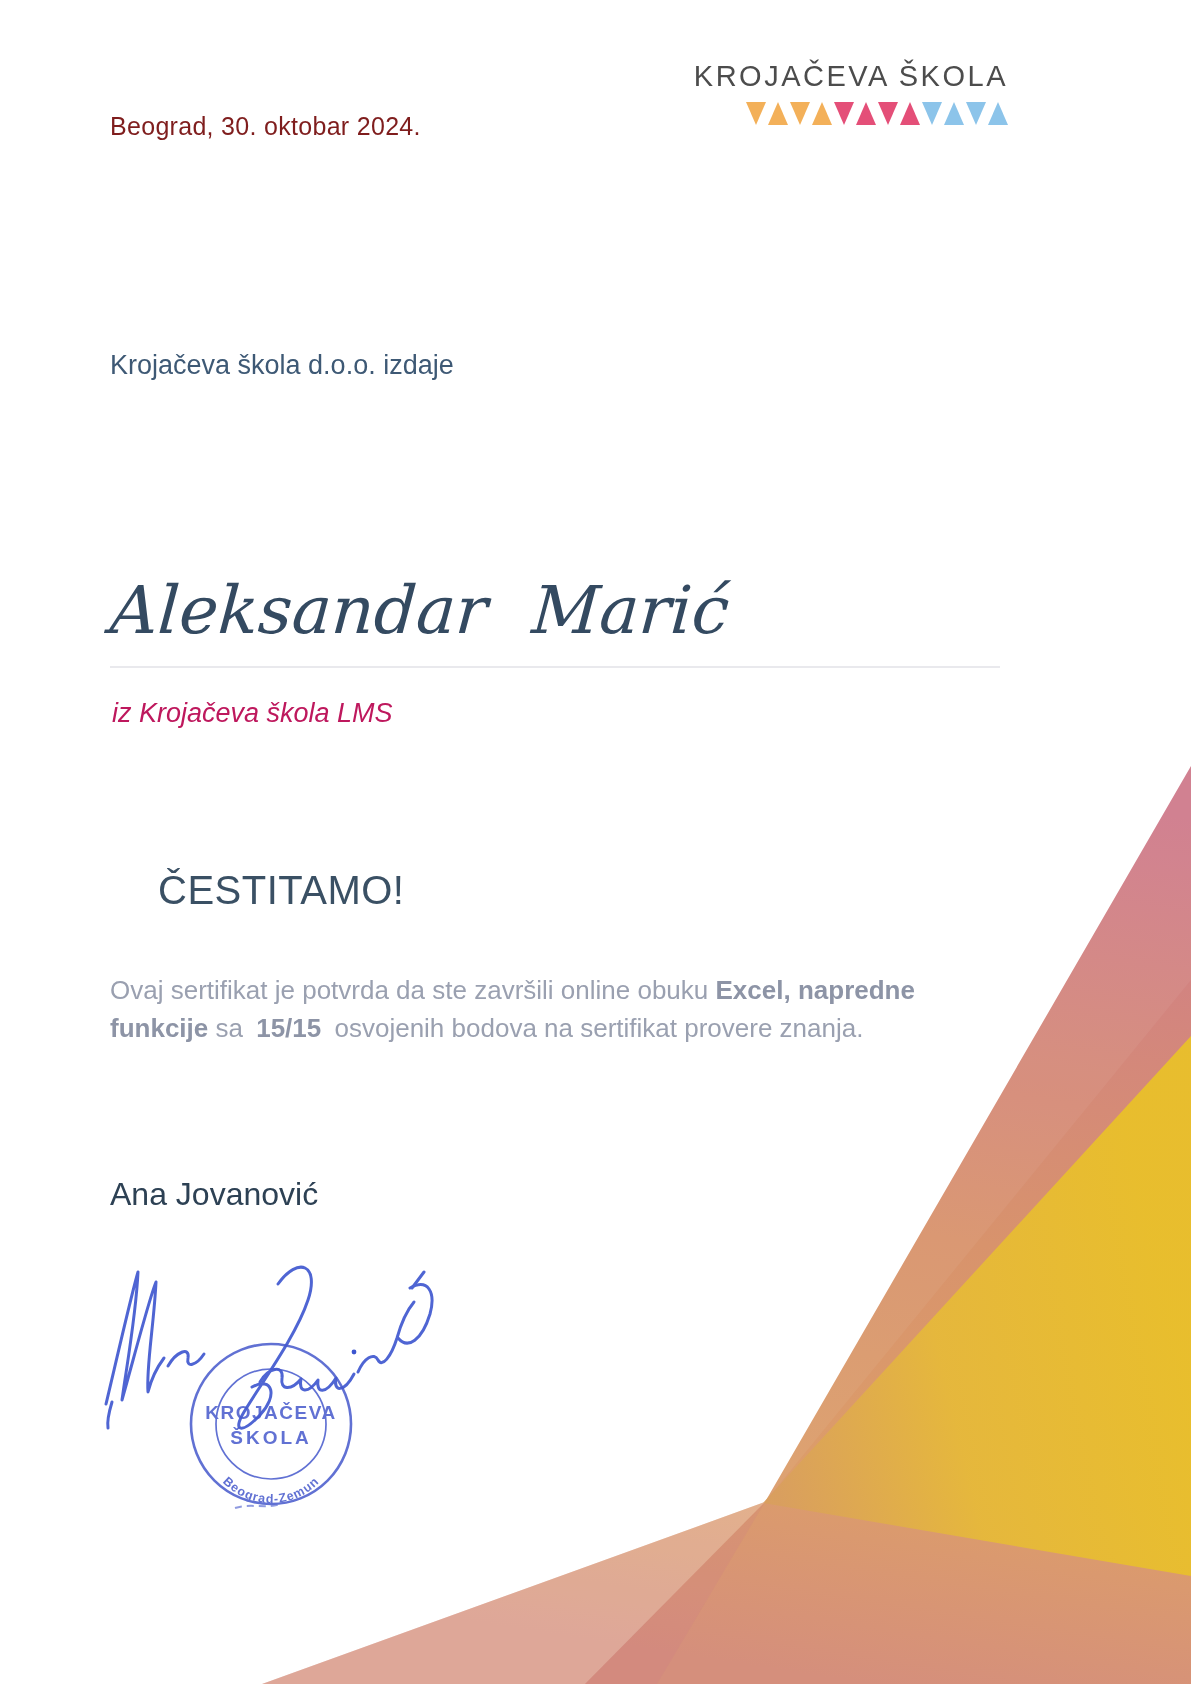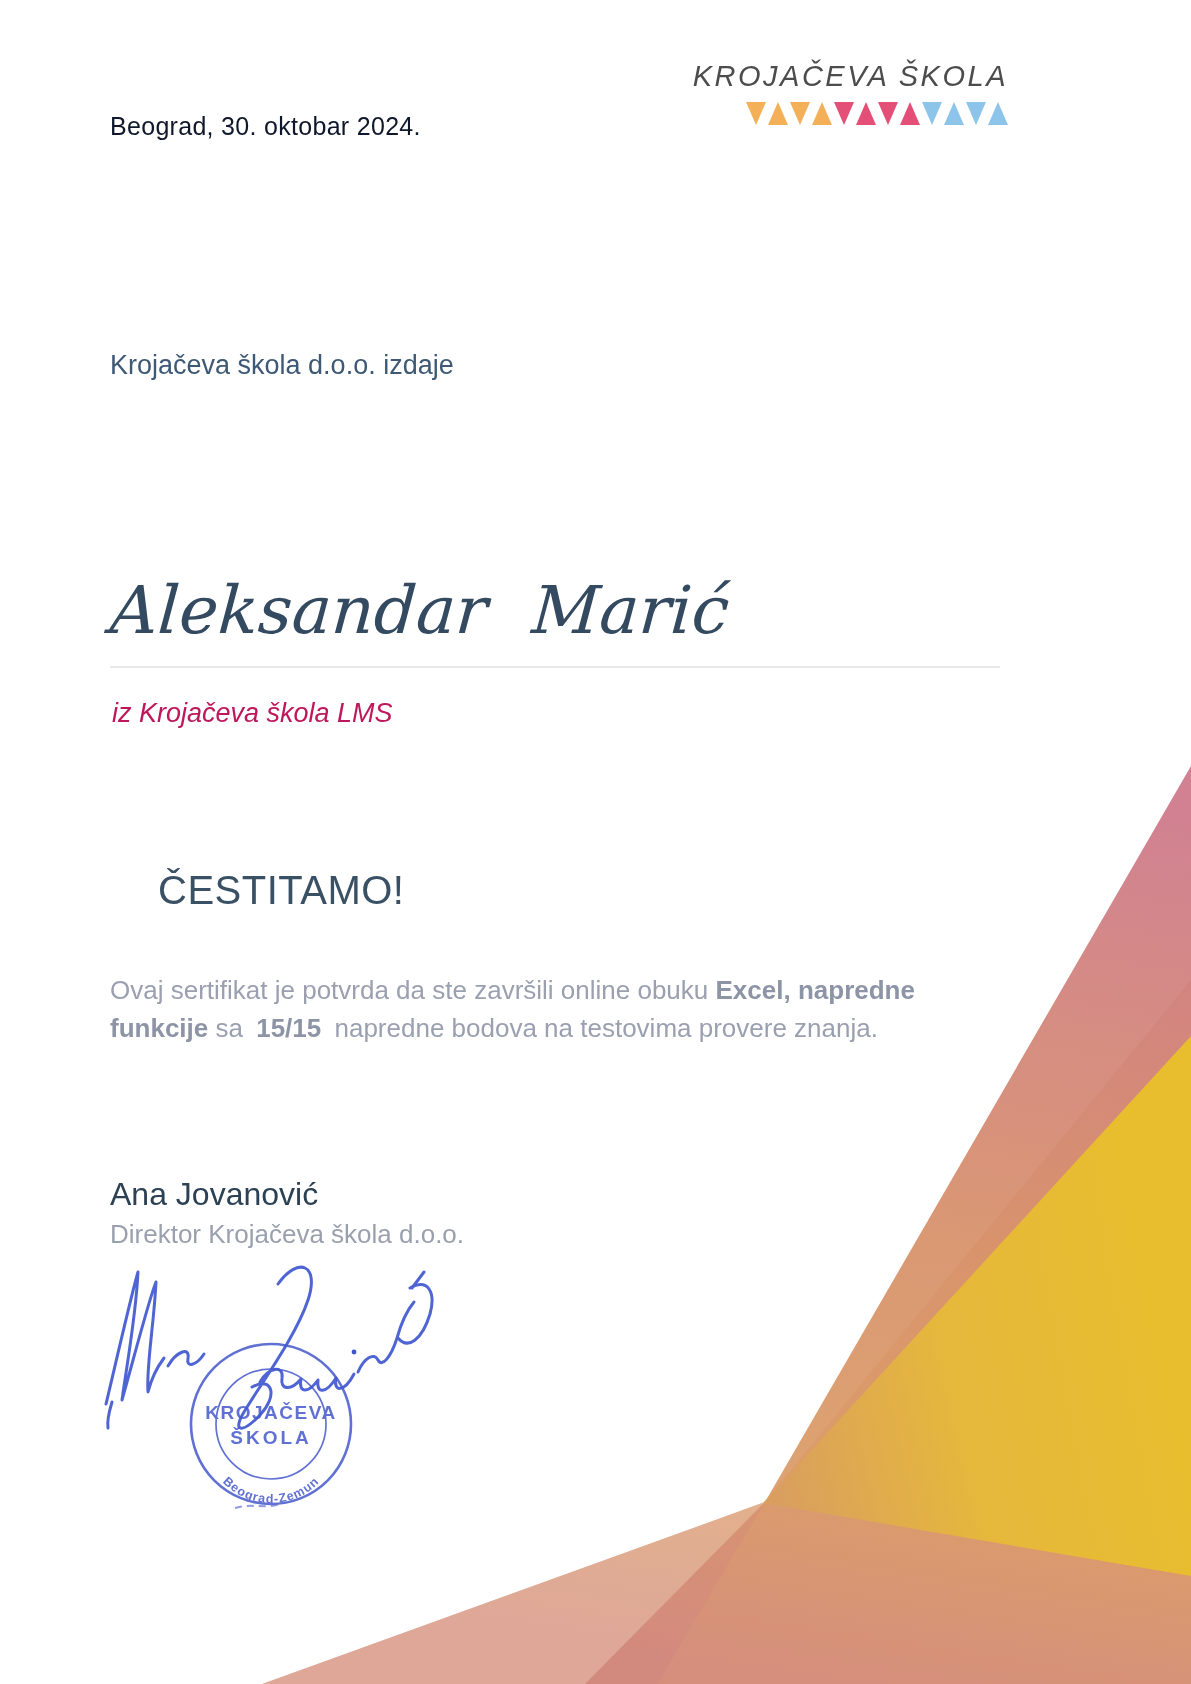--- a/index.html
+++ b/index.html
@@ -3,23 +3,23 @@
 <meta charset="utf-8">
 <style>
   html,body{margin:0;padding:0;background:#ffffff;}
   .page{position:relative;width:1191px;height:1684px;overflow:hidden;background:#ffffff;
         font-family:"Liberation Sans",sans-serif;}
   .abs{position:absolute;}
   
   .decor{position:absolute;inset:0;width:100%;height:100%;z-index:0;}
   .content{position:absolute;inset:0;z-index:1;}
 
-  .date{left:110px;top:112px;font-size:25px;color:#0f172a;letter-spacing:.3px;text-align:center;}
+  .date{left:110px;top:112px;font-size:25px;color:#7f1d1d;letter-spacing:.3px;text-align:center;}
 
-  .logo-block{right:183px;top:60px;text-align:right;font-style:italic;}
+  .logo-block{right:183px;top:60px;text-align:right;}
   .logo-text{font-size:29px;color:#4c4c4c;letter-spacing:2.5px;white-space:nowrap;}
   .tri-strip{display:flex;gap:2px;margin-top:9px;justify-content:flex-end;height:23px;}
   .tri{width:20px;height:23px;}
   .tri.down{clip-path:polygon(0 0,100% 0,50% 100%);}
   .tri.up{clip-path:polygon(50% 0,100% 100%,0 100%);}
 
   .issuer{left:110px;top:350px;font-size:27px;color:#3e5975;}
   .title{left:106px;top:368px;font-size:86px;line-height:1;font-weight:bold;color:#2e4560;
          -webkit-text-stroke:2.5px #2e4560;letter-spacing:0px;}
   .name{left:108px;top:572px;font-size:66px;font-style:italic;color:#344a61;
@@ -90,24 +90,23 @@
     <div class="abs issuer">Krojačeva škola d.o.o. izdaje</div>
 
 
     <div class="abs name">Aleksandar Marić</div>
     <div class="abs rule"></div>
 
     <div class="abs origin">iz Krojačeva škola LMS</div>
 
     <div class="abs congrats">ČESTITAMO!</div>
 
-    <p class="abs body-text"><span>Ovaj sertifikat je potvrda da ste završili online obuku </span><span class="bold">Excel, napredne funkcije</span><span> sa </span><span class="bold score">15/15</span><span> napredne bodova na testovima provere znanja.</span></p>
+    <p class="abs body-text"><span>Ovaj sertifikat je potvrda da ste završili online obuku </span><span class="bold">Excel, napredne funkcije</span><span> sa </span><span class="bold score">15/15</span><span> osvojenih bodova na sertifikat provere znanja.</span></p>
 
     <div class="abs signer-name">Ana Jovanović</div>
-    <div class="abs signer-title">Direktor Krojačeva škola d.o.o.</div>
 
     <svg class="abs signature" viewBox="0 0 345 180" fill="none" aria-hidden="true">
       <g stroke="#3c55cf" stroke-width="3" stroke-linecap="round" stroke-linejoin="round" opacity="0.9">
         <path d="M14 150 C 24 108 40 38 46 18 C 44 62 34 116 30 146 C 44 96 58 42 64 28 C 62 70 54 114 56 138 C 59 126 66 112 72 104"></path>
         <path d="M20 148 C 17 158 15 168 16 174"></path>
         <path d="M76 112 C 84 98 98 92 96 104 C 94 114 104 112 112 100"></path>
         <path d="M186 30 C 206 2 228 10 216 46 C 204 82 170 128 152 158 C 140 178 150 180 168 161 C 186 142 181 122 160 133"></path>
         <path d="M168 128 C 176 114 192 110 190 124 C 188 136 199 137 209 125 C 206 139 216 140 226 126 C 224 140 234 140 244 124 C 241 138 252 139 262 120"></path>
         <path d="M266 118 C 272 104 282 98 286 106 C 290 114 299 103 305 84 C 310 66 317 54 322 48"></path>
         <path d="M306 84 C 316 96 330 86 338 60 C 344 38 336 24 318 34"></path>

